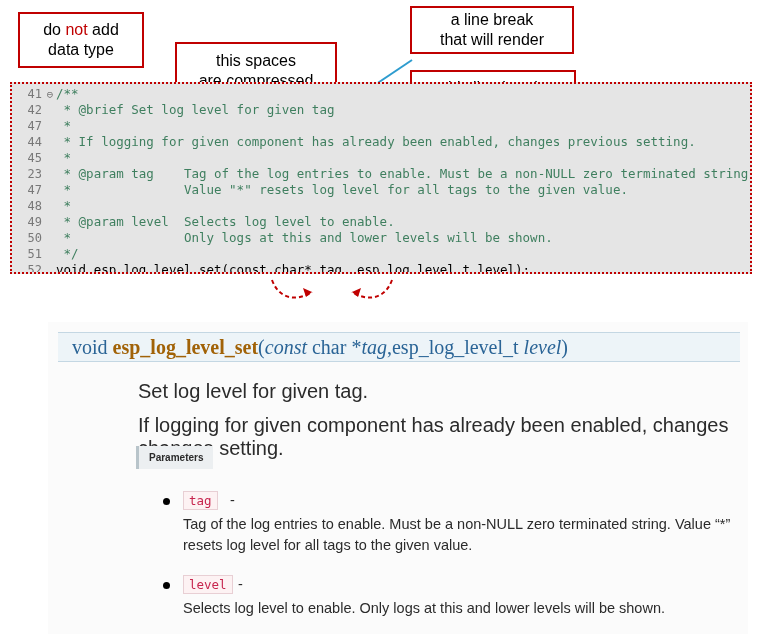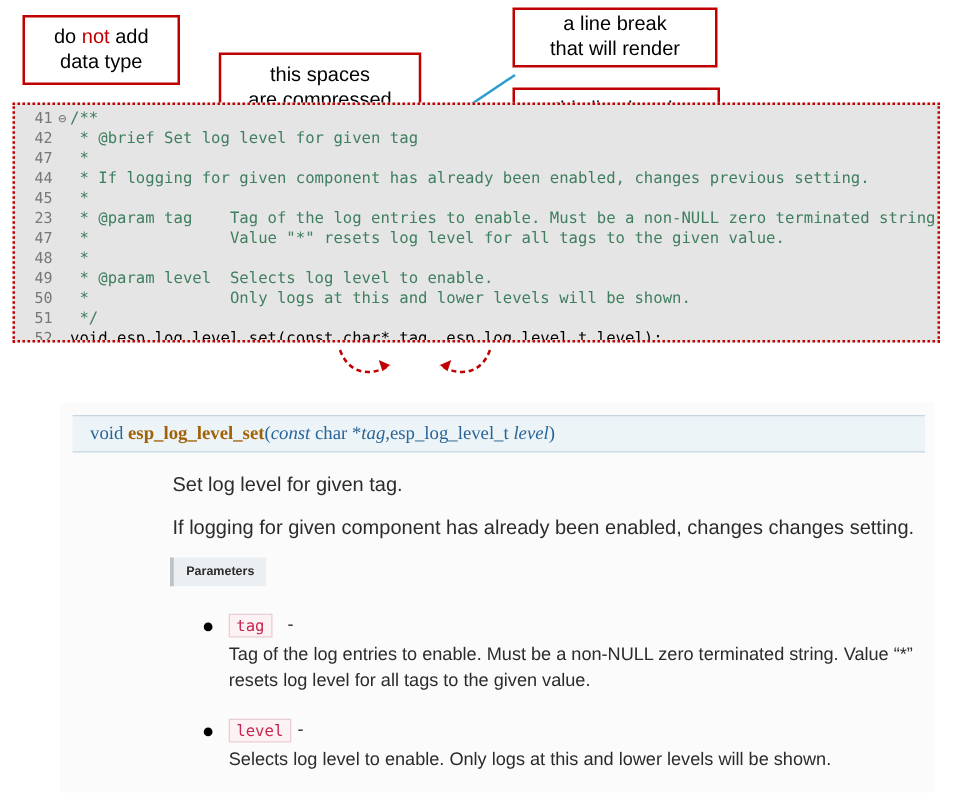--- a/index.html
+++ b/index.html
@@ -108,32 +108,32 @@
     top: 10px;
     width: 682px;
     height: 30px;
     background: #edf4f8;
     border-top: 1px solid #c4d7e3;
     border-bottom: 1px solid #c4d7e3;
     display: flex;
     align-items: center;
     padding-left: 14px;
     box-sizing: border-box;
-    font-size: 15px;
+    font-size: 20px;
     color: #2a6496;
     font-family: "Liberation Serif", serif;
   }
   #doc-signature .sig-kw { color: #2a6496; }
   #doc-signature .sig-name { font-weight: bold; color: #a16207; }
   #doc-signature .sig-type { font-style: italic; color: #2a6496; }
   #doc-signature .sig-param { font-style: italic; color: #2a6496; }
 
   .doc-para {
     position: absolute;
-    font-size: 16px;
+    font-size: 20px;
     color: #2b2b2b;
     font-family: "Liberation Sans", sans-serif;
   }
   #doc-para-1 { left: 90px; top: 58px; }
   #doc-para-2 { left: 90px; top: 92px; }
 
   #doc-params-head {
     position: absolute;
     left: 88px;
     top: 124px;

